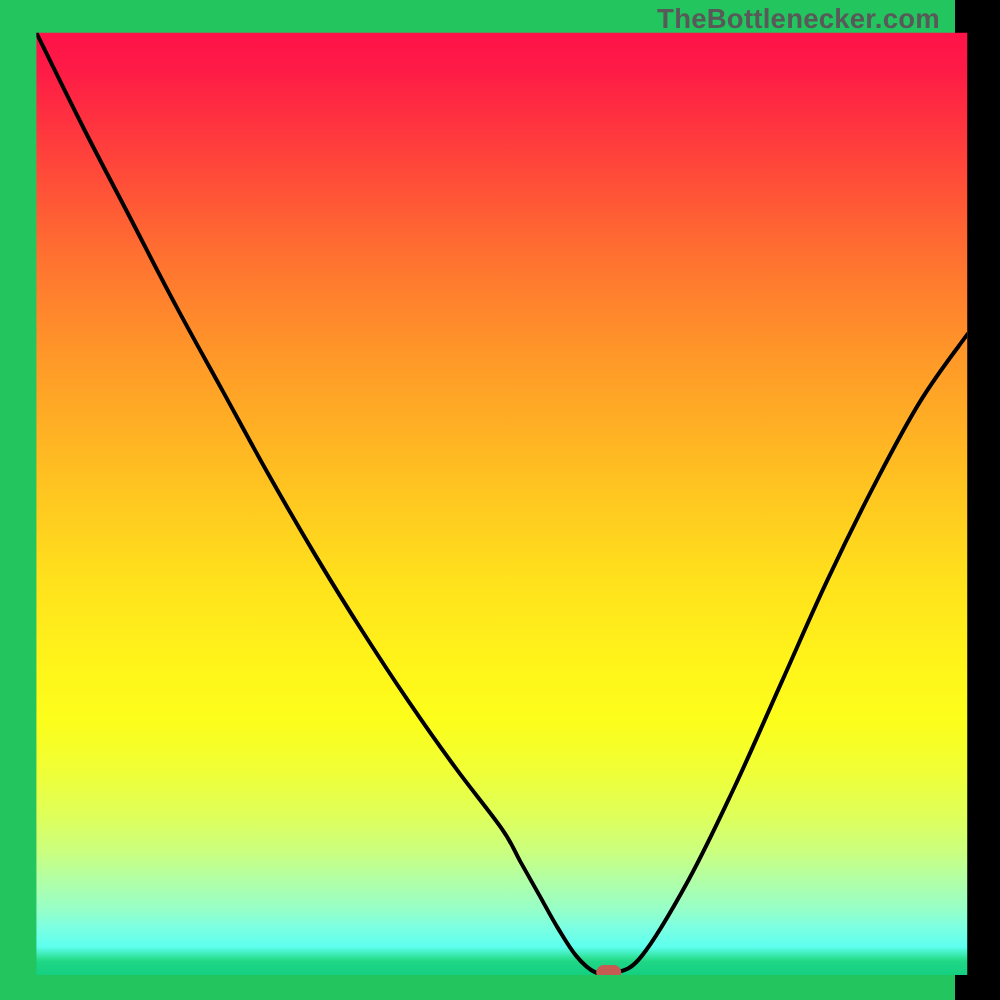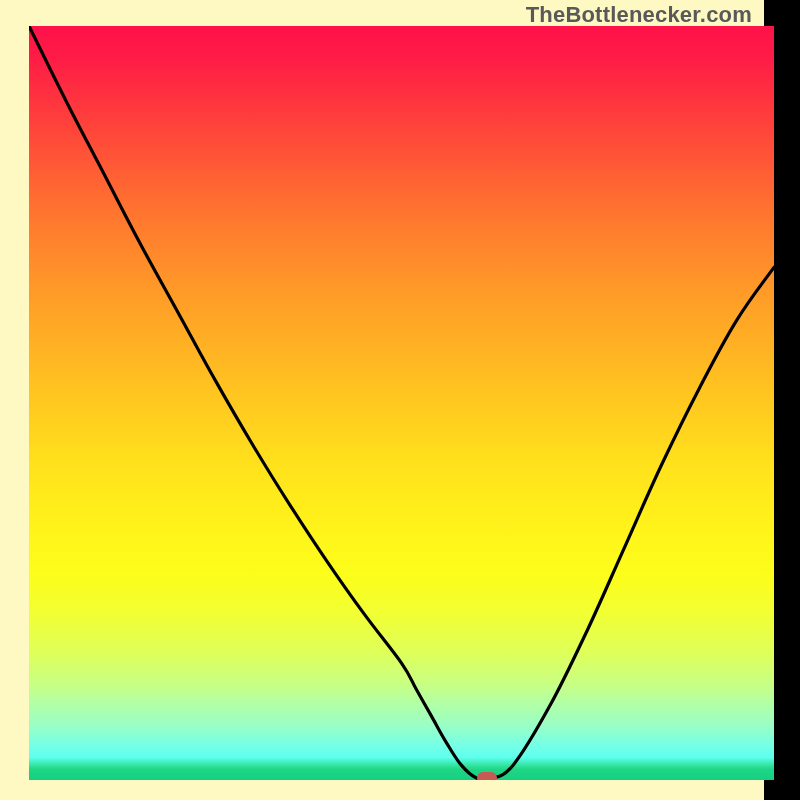--- a/index.html
+++ b/index.html
@@ -1,21 +1,21 @@
 <!DOCTYPE html>
 <html><head>
 <meta charset="utf-8">
 <style>
   * { margin: 0; padding: 0; box-sizing: border-box; }
   html, body { width: 800px; height: 800px; overflow: hidden; background: #000; }
   .frame {
     position: relative;
     width: 764px;
     height: 800px;
-    background: #fef9c3;
+    background: #22c55e;
   }
   .watermark {
     position: absolute;
     top: 2px;
     right: 12px;
     font-family: Arial, Helvetica, sans-serif;
     font-size: 22px;
     font-weight: 600;
     color: #595959;
     letter-spacing: 0.2px;

